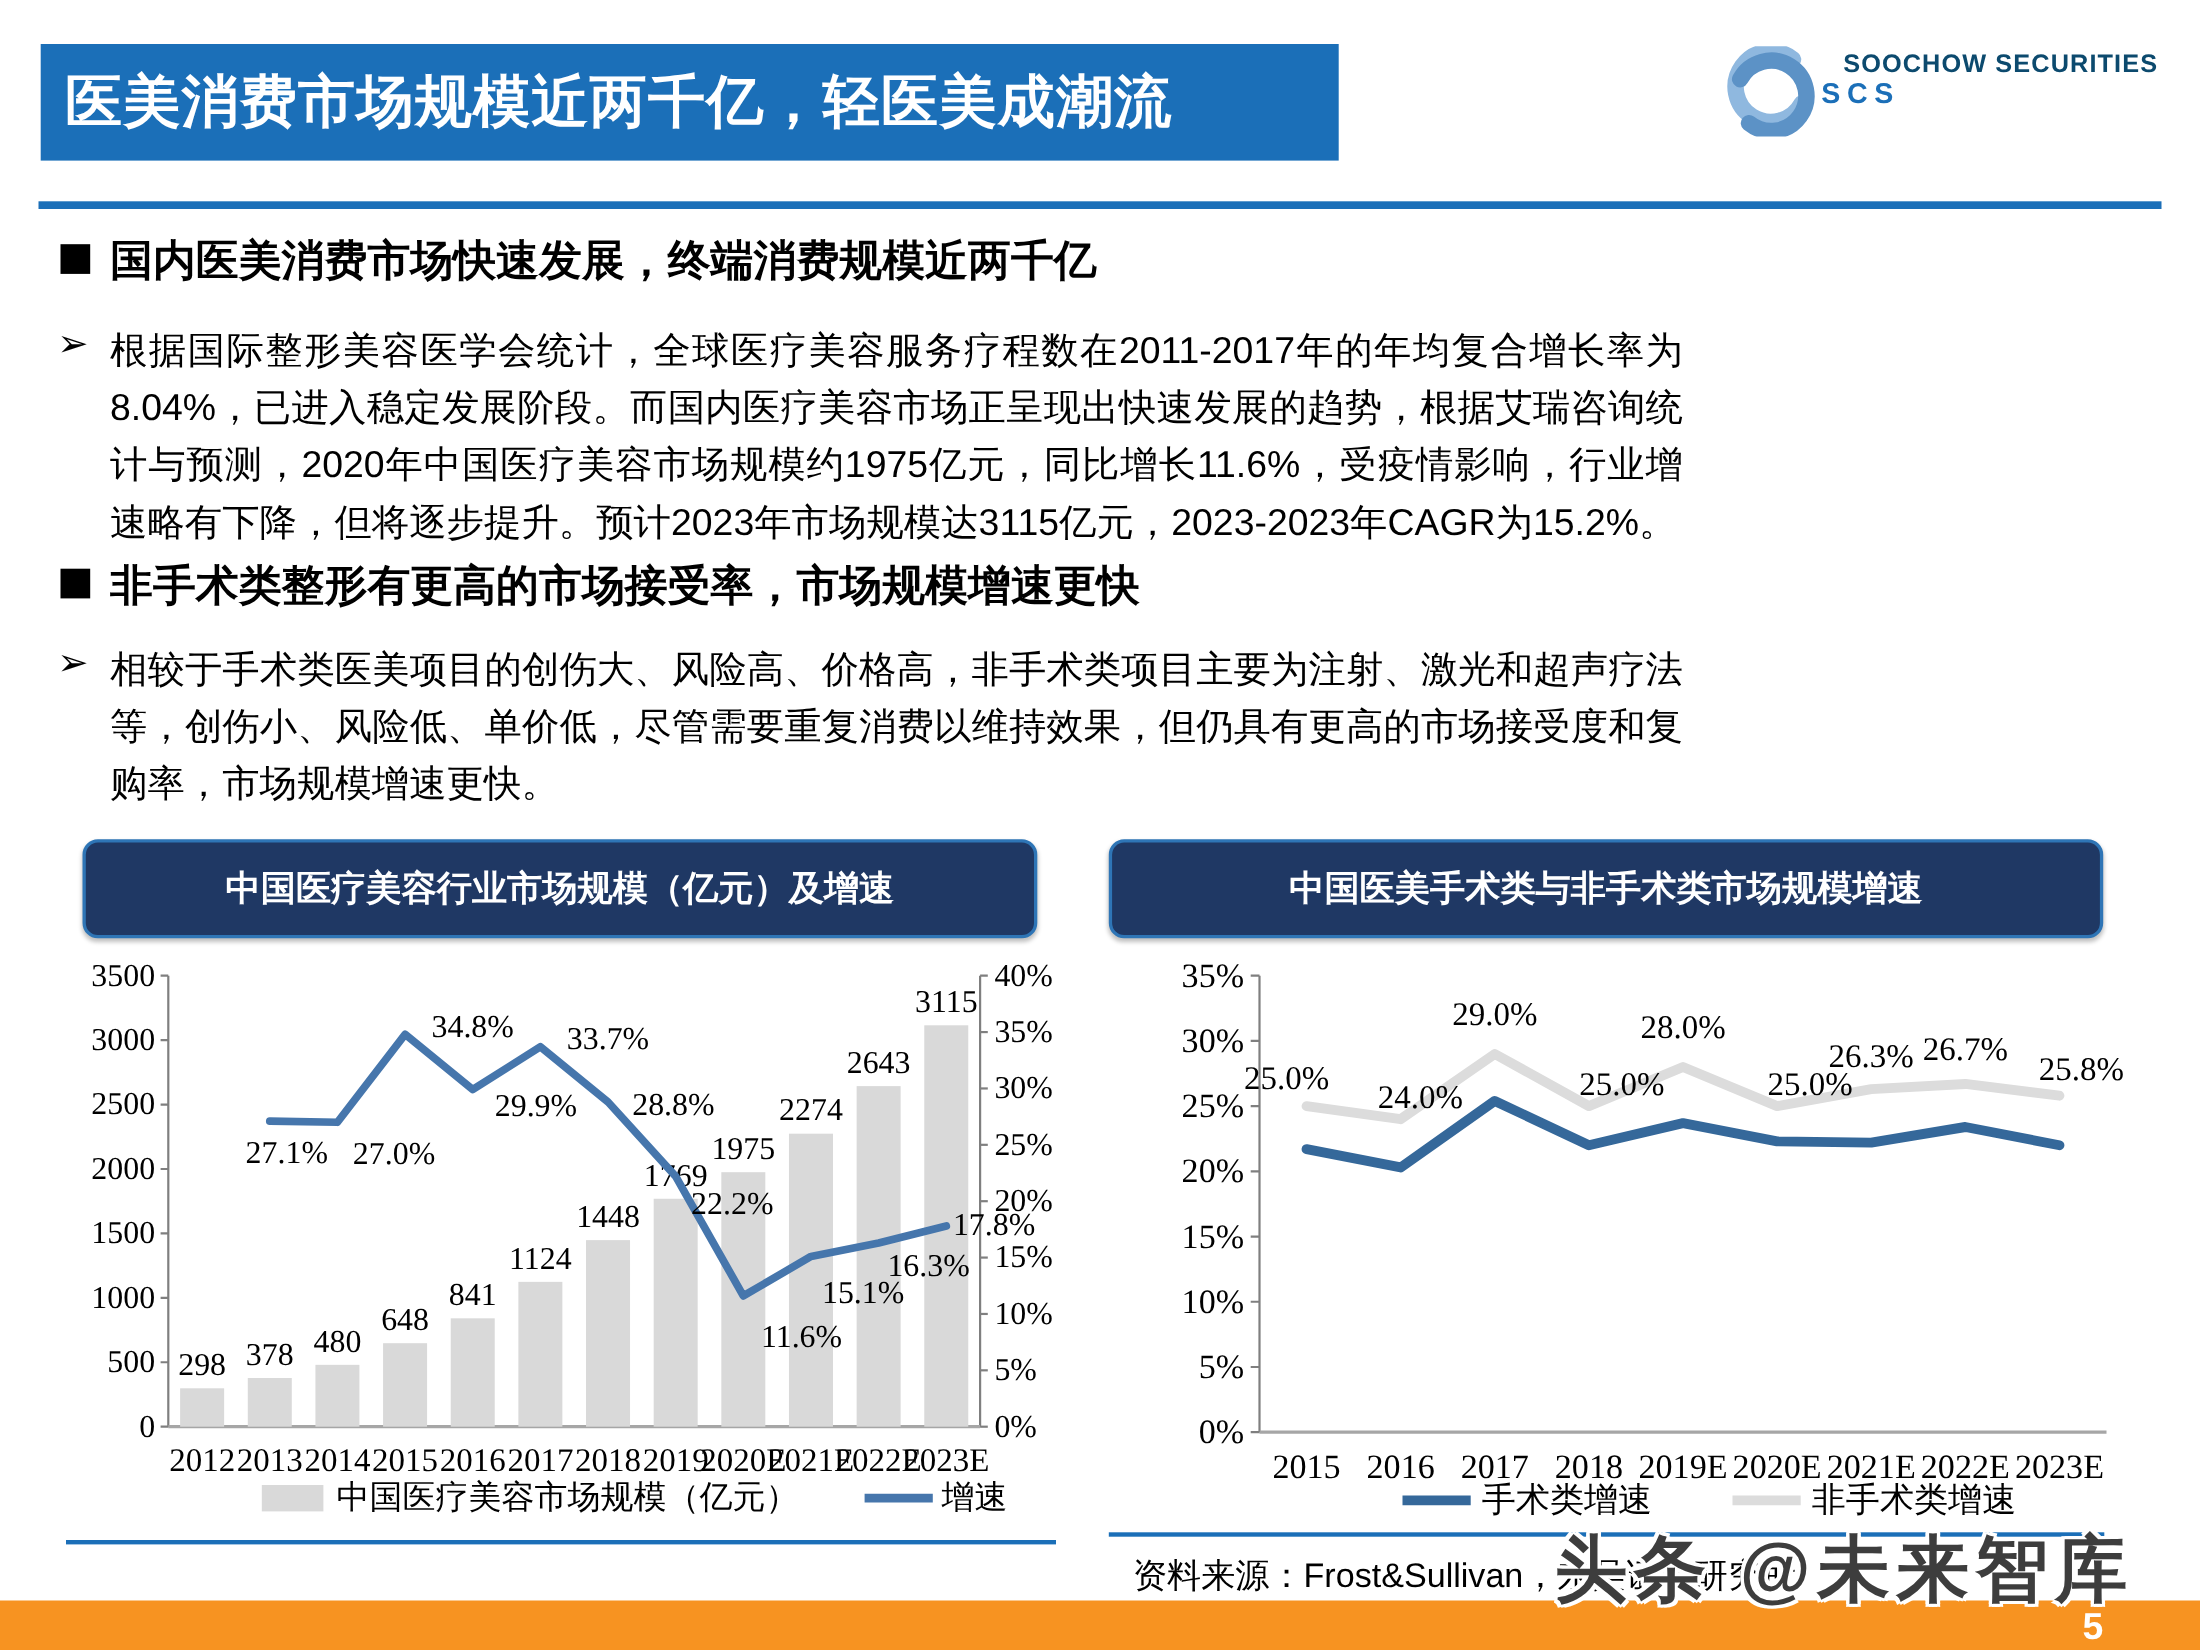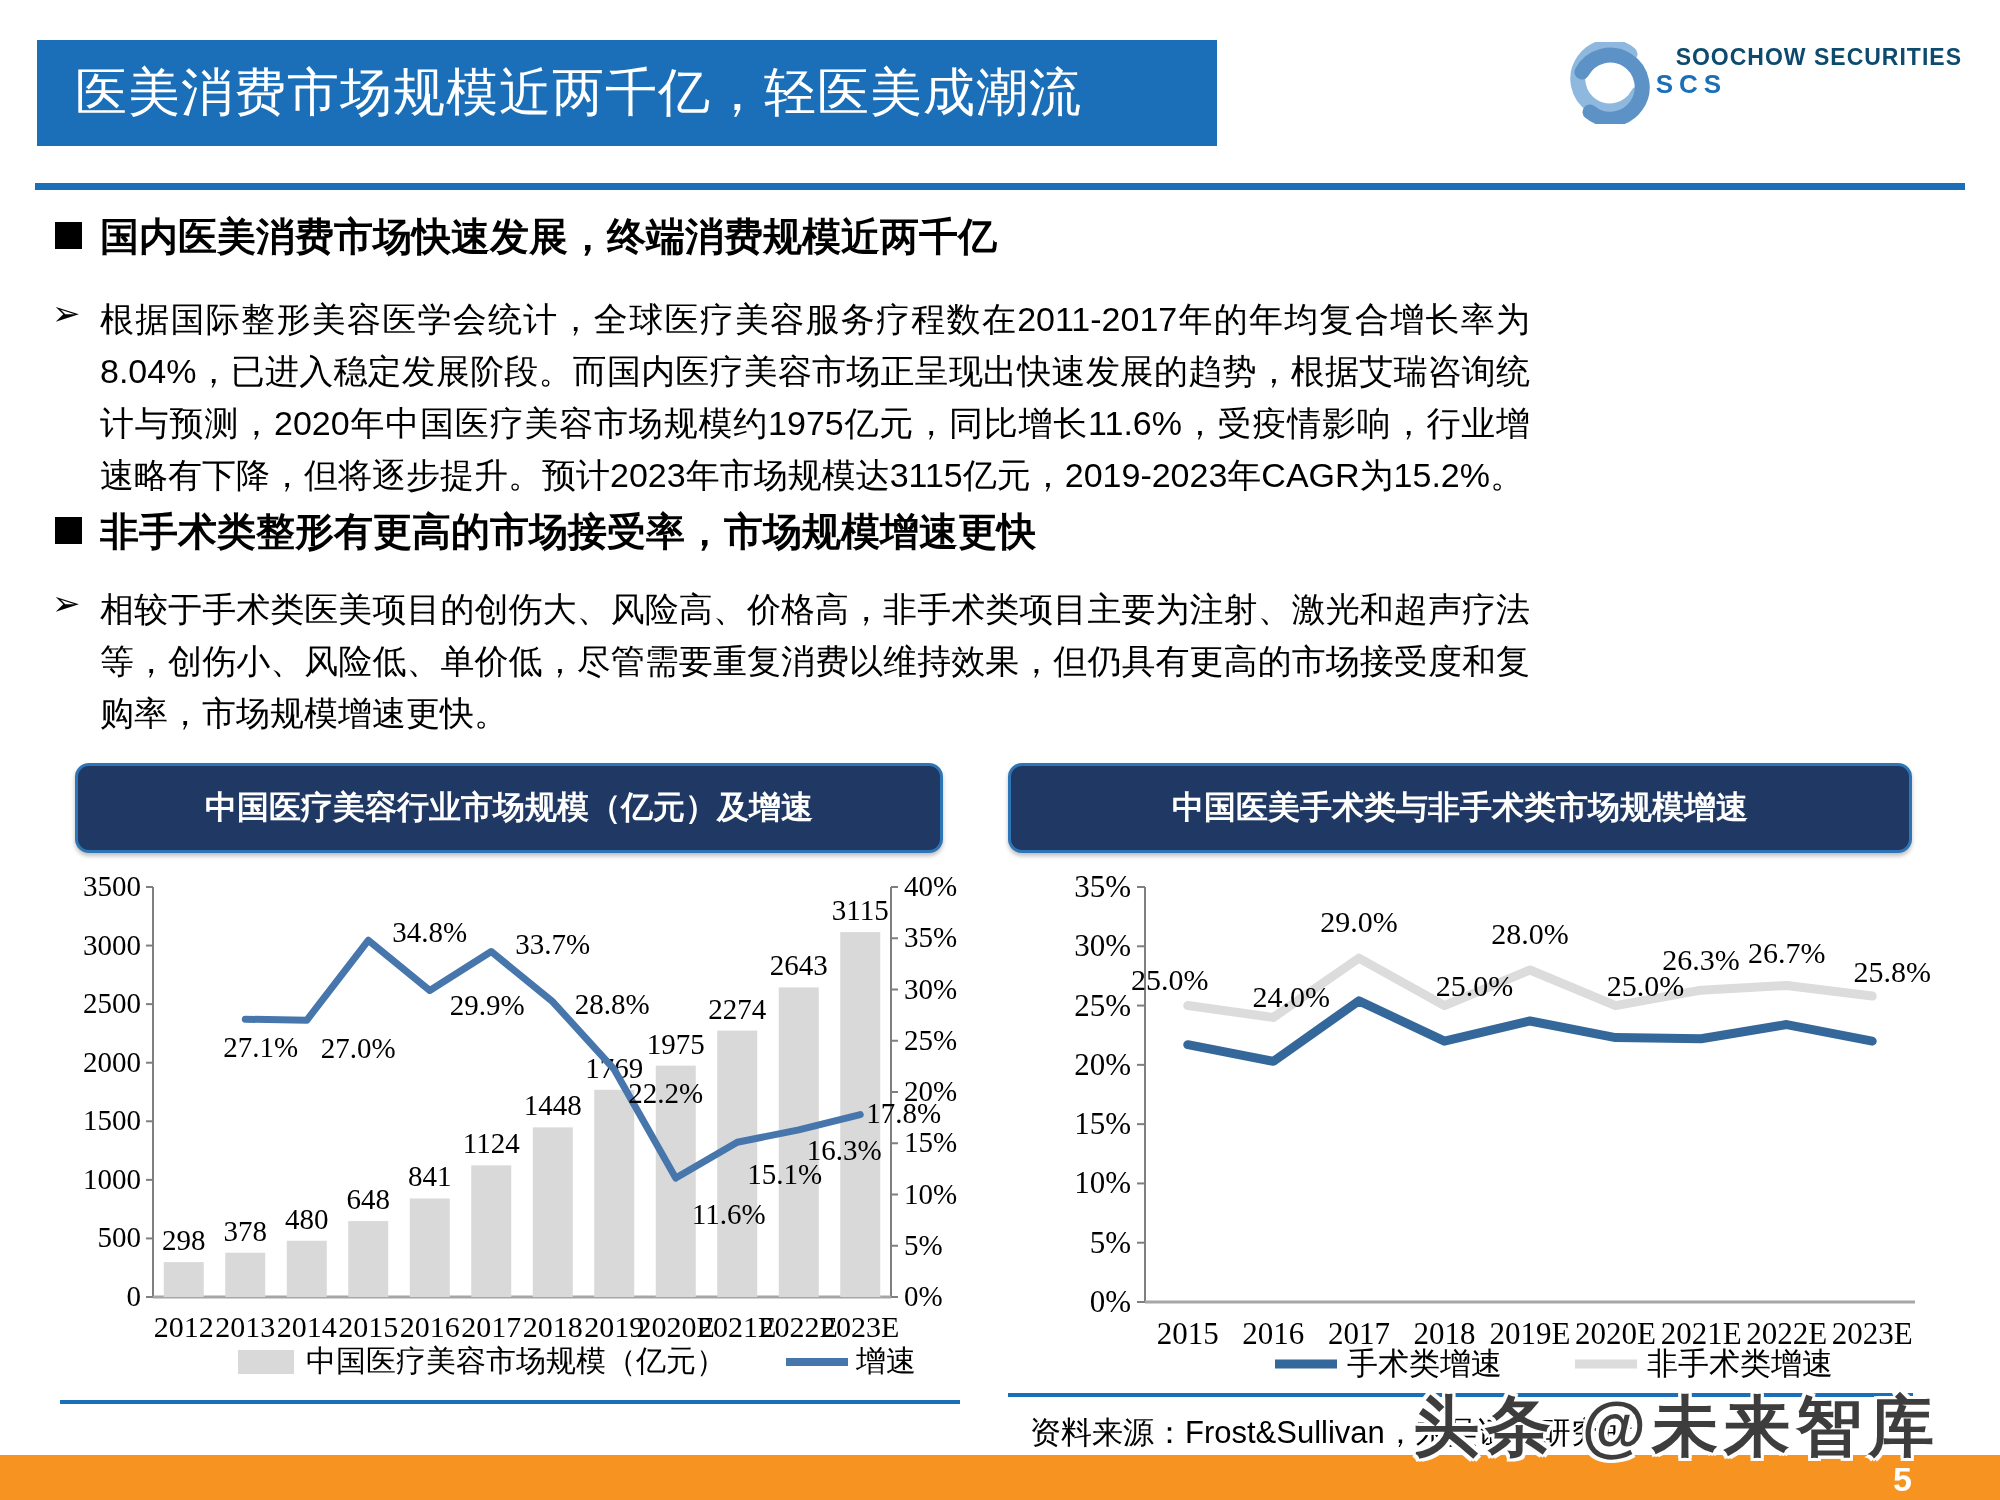--- a/index.html
+++ b/index.html
@@ -11,22 +11,22 @@
     color:#000;
     overflow:hidden;
   }
   
   .header-bar{
     position:absolute;left:37px;top:40px;width:1180px;height:106px;
     background:#1b6fb8;
     display:flex;align-items:center;
   }
   .header-title{
-    color:#fff;font-weight:normal;font-size:52px;letter-spacing:1px;
-    padding-left:38px;white-space:nowrap;
+    color:#fff;font-weight:bold;font-size:52px;letter-spacing:1px;
+    padding-left:22px;white-space:nowrap;
   }
   .header-rule{
     position:absolute;left:35px;top:183px;width:1930px;height:7px;background:#1b6fb8;
   }
   .logo{
     position:absolute;right:38px;top:42px;display:flex;align-items:flex-start;gap:16px;
   }
   .logo-icon-col{display:flex;align-items:center;width:96px;}
   .logo-scs{font-weight:bold;color:#1b6fb8;font-size:26px;letter-spacing:6px;line-height:26px;margin-top:-2px;}
   .logo-orange-bar{width:96px;height:5px;background:#f79321;margin-top:3px;}
@@ -105,21 +105,21 @@
     <span class="logo-orange-bar"></span>
   </div>
   <div class="logo-text-col">
     <span class="logo-en">SOOCHOW SECURITIES</span>
   </div>
 </div>
 
 <div class="square-bullet" style="top:222px"></div>
 <div class="section-heading" style="top:210px">国内医美消费市场快速发展，终端消费规模近两千亿</div>
 <div class="arrow-bullet" style="top:293px">➢</div>
-<div class="para" style="top:293px">根据国际整形美容医学会统计，全球医疗美容服务疗程数在2011-2017年的年均复合增长率为8.04%，已进入稳定发展阶段。而国内医疗美容市场正呈现出快速发展的趋势，根据艾瑞咨询统计与预测，2020年中国医疗美容市场规模约1975亿元，同比增长11.6%，受疫情影响，行业增速略有下降，但将逐步提升。预计2023年市场规模达3115亿元，2019-2023年CAGR为15.2%。</div>
+<div class="para" style="top:293px">根据国际整形美容医学会统计，全球医疗美容服务疗程数在2011-2017年的年均复合增长率为8.04%，已进入稳定发展阶段。而国内医疗美容市场正呈现出快速发展的趋势，根据艾瑞咨询统计与预测，2020年中国医疗美容市场规模约1975亿元，同比增长11.6%，受疫情影响，行业增速略有下降，但将逐步提升。预计2023年市场规模达3115亿元，2023-2023年CAGR为15.2%。</div>
 
 <div class="square-bullet" style="top:517px"></div>
 <div class="section-heading" style="top:505px">非手术类整形有更高的市场接受率，市场规模增速更快</div>
 <div class="arrow-bullet" style="top:583px">➢</div>
 <div class="para" style="top:583px">相较于手术类医美项目的创伤大、风险高、价格高，非手术类项目主要为注射、激光和超声疗法等，创伤小、风险低、单价低，尽管需要重复消费以维持效果，但仍具有更高的市场接受度和复购率，市场规模增速更快。</div>
 
 <div class="chart-banner banner-left">
   <span>中国医疗美容行业市场规模（亿元）及增速</span>
 </div>
 <div class="chart-banner banner-right">

